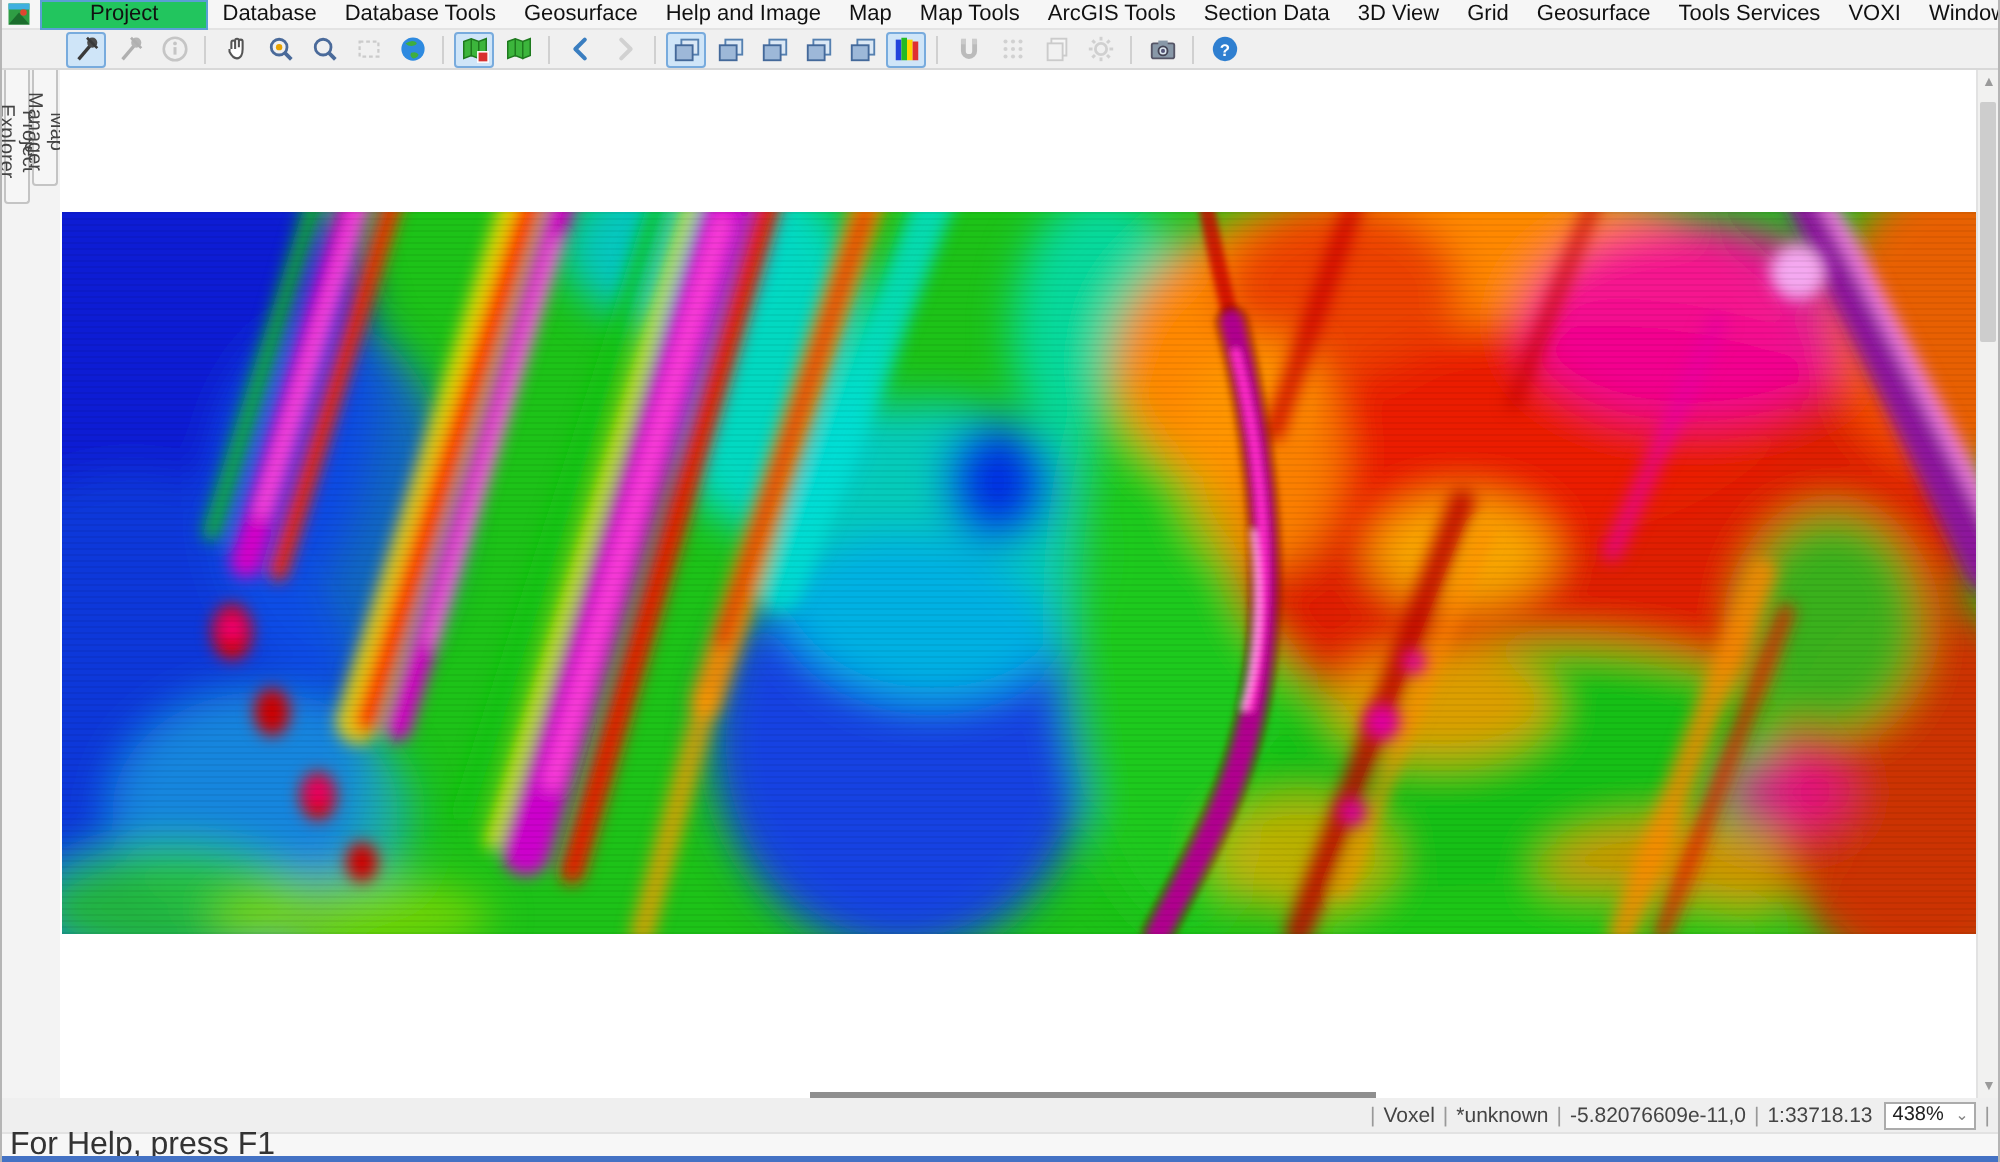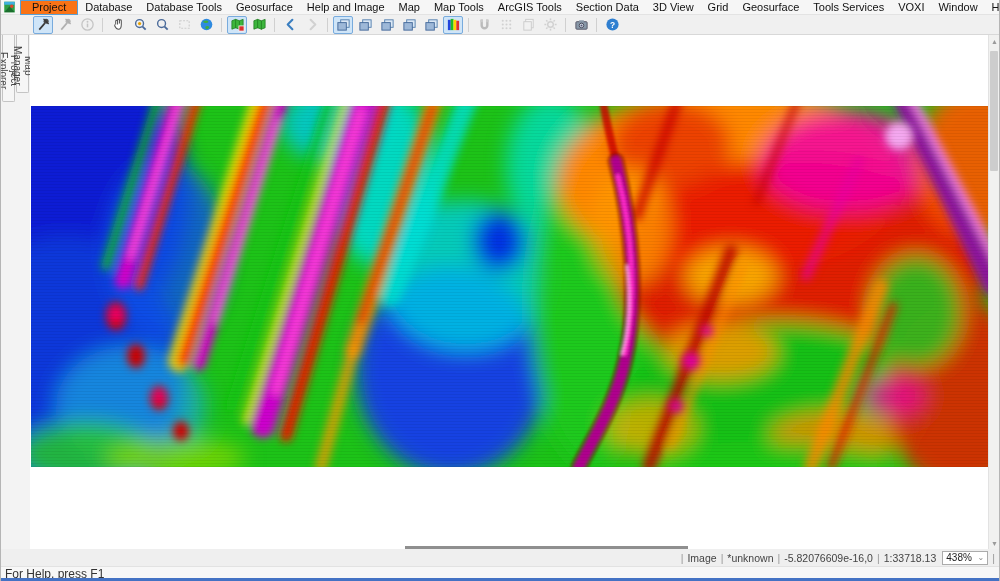--- a/index.html
+++ b/index.html
@@ -8,21 +8,21 @@
     font-family:"Liberation Sans","DejaVu Sans",sans-serif;
     background:#fff;border-left:1px solid #b5b5b5;border-right:1px solid #b5b5b5;box-sizing:border-box;
     -webkit-font-smoothing:antialiased;
   }
   
   .menubar{position:absolute;left:0;top:0;width:100%;height:15px;background:#f6f6f6;
     display:flex;align-items:center;font-size:11px;color:#111;border-bottom:1px solid #e3e3e3;box-sizing:border-box;}
   .appicon{width:13px;height:12px;margin:0 4px 0 2px;flex:0 0 auto;}
   .appicon svg{width:13px;height:12px;display:block;}
   .menu-item{padding:18px 7px;height:13px;line-height:13px;cursor:default;white-space:nowrap;}
-  .menu-item.active{background:#f97316;border:1px solid #5a9fd4;padding:0 11px;}
+  .menu-item.active{background:#22c55e;border:1px solid #5a9fd4;padding:0 24px;}
   
   .toolbar{position:absolute;left:0;top:15px;width:100%;height:20px;background:#f0f0f0;
     border-bottom:1px solid #d8d8d8;display:flex;align-items:center;box-sizing:border-box;padding-left:31px;}
   .tb-btn{width:20px;height:18px;margin:0 1px;border:1px solid transparent;border-radius:2px;
     display:flex;align-items:center;justify-content:center;box-sizing:border-box;background:transparent;padding:0;}
   .tb-btn svg{width:15px;height:15px;display:block;}
   .tb-btn.selected{background:#cfe5f8;border-color:#78abdd;}
   .tb-btn.disabled svg{opacity:.35;filter:grayscale(1);}
   .tb-sep{width:1px;height:14px;background:#d0d0d0;margin:0 4px;}
   
@@ -48,21 +48,21 @@
   .hthumb{position:absolute;left:375px;top:511px;width:283px;height:3px;background:#8f8f8f;}
   
   .infobar{position:absolute;left:0;top:549px;width:100%;height:17px;background:#efefef;
     display:flex;align-items:center;justify-content:flex-end;font-size:10.5px;color:#444;padding-right:3px;box-sizing:border-box;}
   .infobar .seg{margin:0 3px;white-space:nowrap;}
   .infobar .sep{color:#999;margin:0 1px;}
   .zoombox{width:46px;height:14px;background:#fff;border:1px solid #ababab;margin:0 3px;
     display:flex;align-items:center;justify-content:space-between;padding:0 3px;box-sizing:border-box;font-size:10px;color:#222;}
   .zoombox .chev{font-size:8px;color:#888;line-height:8px;}
   .helpbar{position:absolute;left:0;top:566px;width:100%;height:12px;background:#f7f7f7;border-top:1px solid #e2e2e2;
-    font-size:12px;color:#333;display:flex;align-items:flex-start;padding-left:4px;box-sizing:border-box;}
+    font-size:16px;color:#333;display:flex;align-items:center;padding-left:4px;box-sizing:border-box;}
   .bluebar{position:absolute;left:0;top:578px;width:100%;height:3px;background:#4472c4;}
 </style>
 </head>
 <body>
 
 <div class="menubar">
   <span class="appicon">
     <svg viewBox="0 0 16 16">
         <rect x="1" y="1" width="14" height="14" fill="#2f9e44"></rect>
         <rect x="1" y="1" width="14" height="4" fill="#3fb0e0"></rect>
@@ -379,25 +379,25 @@
 
 <div class="vscroll">
   <div class="vs-arrow vs-up">▲</div>
   <div class="vs-thumb"></div>
   <div class="vs-arrow vs-down">▼</div>
 </div>
 
 <div class="infobar">
   <span id="info-segments" style="display:flex;align-items:center;">
       <span class="sep">|</span>
-      <span class="seg">Image</span>
+      <span class="seg">Voxel</span>
       <span class="sep">|</span>
       <span class="seg">*unknown</span>
       <span class="sep">|</span>
-      <span class="seg">-5.82076609e-16,0</span>
+      <span class="seg">-5.82076609e-11,0</span>
       <span class="sep">|</span>
       <span class="seg">1:33718.13</span>
     </span>
   <span class="zoombox">
     <span>438%</span>
     <span class="chev">⌄</span>
   </span>
   <span class="sep">|</span>
 </div>
 

